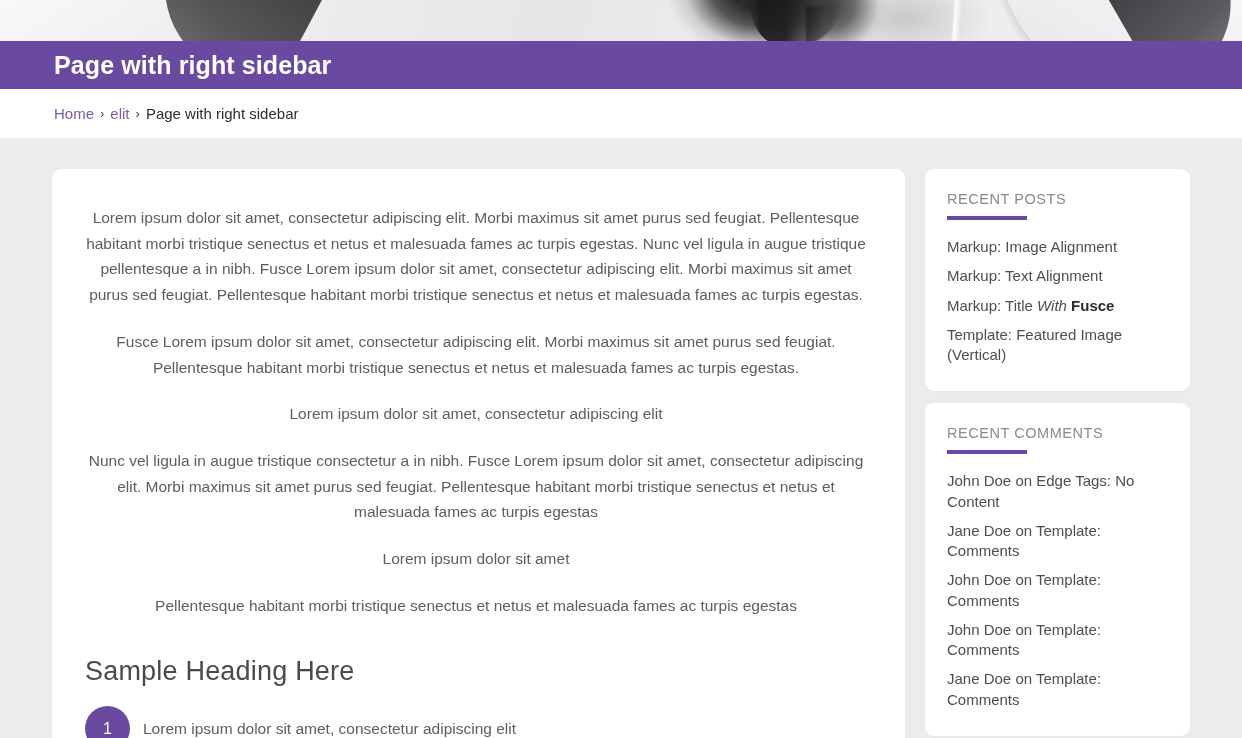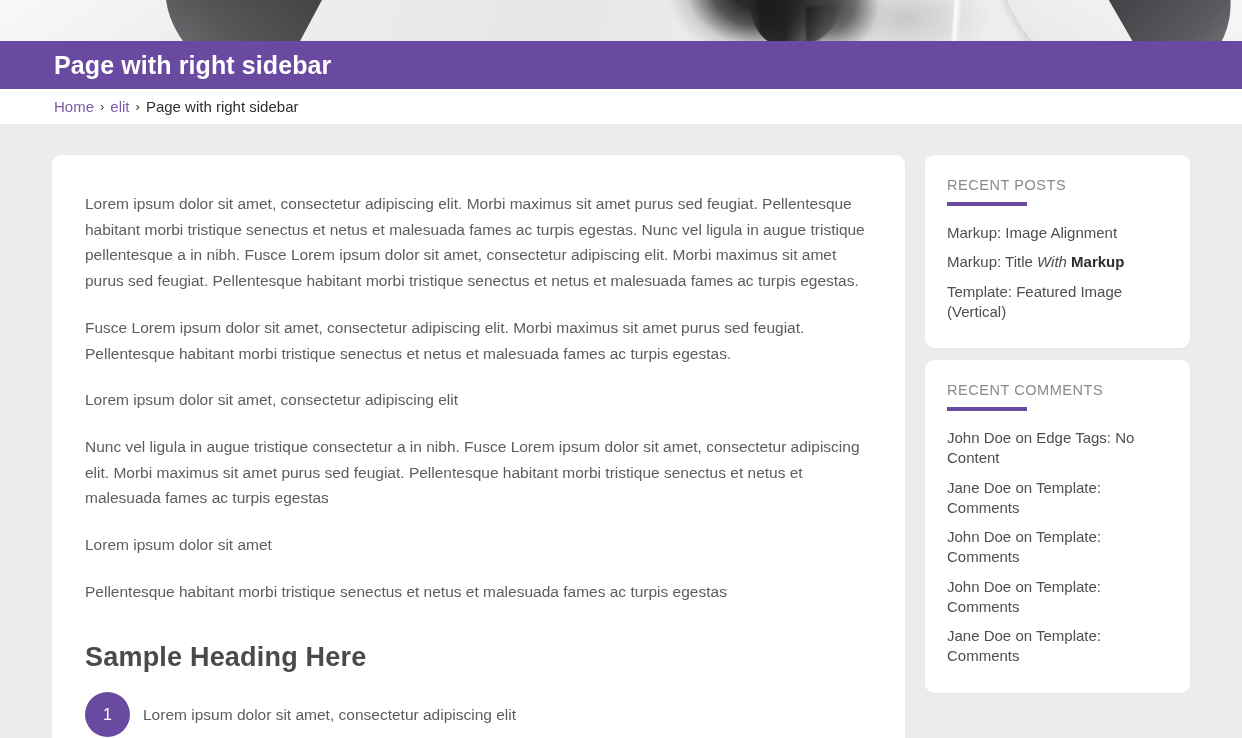--- a/index.html
+++ b/index.html
@@ -104,21 +104,21 @@
   .page-header h1 {
     color: #ffffff;
     font-size: 25px;
     font-weight: 600;
     letter-spacing: 0.1px;
     line-height: 1;
   }
 
   
   .breadcrumb-bar {
-    height: 35px;
+    height: 49px;
     background: #ffffff;
     display: flex;
     align-items: center;
     padding: 0 0 0 54px;
     font-size: 15px;
   }
   .crumb-link {
     color: #7a5ba8;
     text-decoration: none;
     cursor: pointer;
@@ -145,26 +145,27 @@
     border-radius: 9px;
     padding: 36px 38px 40px 33px;
     box-shadow: 0 1px 2px rgba(0,0,0,0.03);
   }
 
   .main-card p {
     font-size: 15.5px;
     line-height: 1.66;
     color: #5d5d5d;
     margin-bottom: 21px;
+    text-align: center;
   }
   .main-card p:last-of-type { margin-bottom: 0; }
 
   .content-heading {
     font-size: 27px;
-    font-weight: 700;
+    font-weight: 400;
     color: #4a4a4a;
     letter-spacing: 0.2px;
     margin: 36px 0 18px 0;
     line-height: 1.2;
   }
 
   ol.fancy-list {
     list-style: none;
     margin: 0;
     padding: 0;
@@ -293,21 +294,24 @@
   <aside class="sidebar">
 
     <section class="widget">
       <h3 class="widget-title">RECENT POSTS</h3>
       <div class="widget-rule"></div>
       <ul>
         <li>
             <a class="widget-link" href="#">Markup: Image Alignment</a>
           </li>
         <li>
-            <a class="widget-link" href="#">Markup: Title <em>With</em> <strong>Markup</strong></a>
+            <a class="widget-link" href="#">Markup: Text Alignment</a>
+          </li>
+        <li>
+            <a class="widget-link" href="#">Markup: Title <em>With</em> <strong>Fusce</strong></a>
           </li>
         <li>
             <a class="widget-link" href="#">Template: Featured Image (Vertical)</a>
           </li>
       </ul>
     </section>
 
     <section class="widget">
       <h3 class="widget-title">RECENT COMMENTS</h3>
       <div class="widget-rule"></div>

